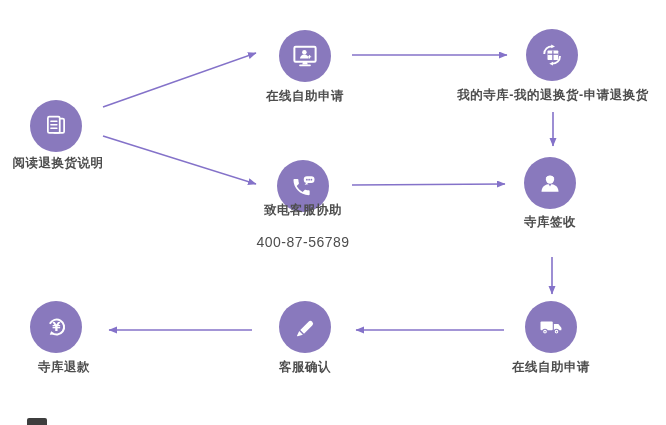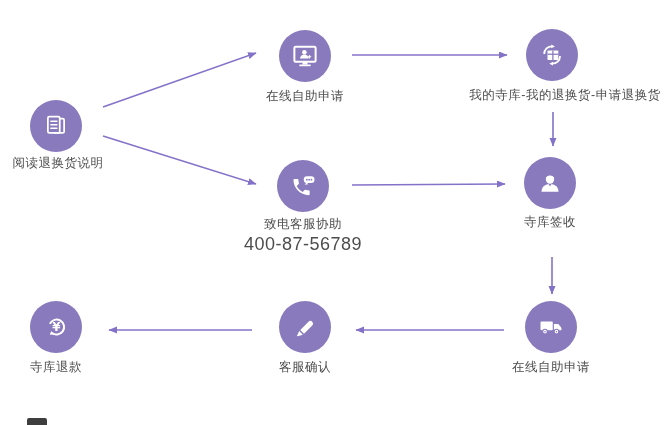--- a/index.html
+++ b/index.html
@@ -9,25 +9,25 @@
   }
   #edges{position:absolute;left:0;top:0;width:666px;height:425px;}
   .node{position:absolute;width:0;height:0;}
   .circle{
     position:absolute;left:-26px;top:-26px;width:52px;height:52px;border-radius:50%;
     background:#8979bd;display:flex;align-items:center;justify-content:center;
   }
   .circle svg{display:block;}
   .label{
     position:absolute;transform:translateX(-50%);white-space:nowrap;
-    color:#4d4d4d;font-size:12.5px;letter-spacing:0.5px;text-align:center;line-height:1.35;
+    color:#4d4d4d;font-size:12.5px;letter-spacing:0.5px;text-align:center;line-height:1.35;font-weight:bold;
   }
   .sublabel{
     position:absolute;transform:translateX(-50%);white-space:nowrap;
-    color:#4d4d4d;font-size:18px;letter-spacing:0.5px;text-align:left;
+    color:#4d4d4d;font-size:14px;letter-spacing:0.5px;text-align:left;
   }
   .crop-artifact{
     position:absolute;left:27px;top:418px;width:20px;height:7px;background:#3e3e3e;border-radius:2px 2px 0 0;
   }
 </style>
 </head>
 <body>
 
 <div id="canvas">
 
@@ -86,37 +86,37 @@
       <svg width="30" height="30" viewBox="0 0 24 24">
         <rect x="8.4" y="8.4" width="8.6" height="7.6" rx="0.6" fill="#fff"></rect>
         <line x1="12.7" y1="8.4" x2="12.7" y2="16" stroke="#8979bd" stroke-width="1"></line>
         <line x1="8.4" y1="11.4" x2="17" y2="11.4" stroke="#8979bd" stroke-width="1"></line>
         <path d="M5.8 11.2 C5.8 7.4 8.6 5.1 12 5.1" fill="none" stroke="#fff" stroke-width="1.5"></path>
         <path d="M11.4 3.6 l3 1.5 -3 1.5 z" fill="#fff"></path>
         <path d="M18.4 12.8 C18.4 16.6 15.6 18.9 12.2 18.9" fill="none" stroke="#fff" stroke-width="1.5"></path>
         <path d="M12.8 17.4 l-3 1.5 3 1.5 z" fill="#fff"></path>
       </svg>
     </div>
-    <div class="label" style="left:13px;top:32px">我的寺库-我的退换货-申请退换货</div>
+    <div class="label" style="left:1px;top:32px">我的寺库-我的退换货-申请退换货</div>
   </div>
 
   <div class="node" style="left:303px;top:186px">
     <div class="circle">
       <svg width="30" height="30" viewBox="0 0 24 24">
         <g transform="translate(2.2,4.2) scale(0.72)">
           <path d="M6.62 10.79c1.44 2.83 3.76 5.14 6.59 6.59l2.2-2.2c.27-.27.67-.36 1.02-.24 1.12.37 2.33.57 3.57.57.55 0 1 .45 1 1V20c0 .55-.45 1-1 1-9.39 0-17-7.61-17-17 0-.55.45-1 1-1h3.5c.55 0 1 .45 1 1 0 1.25.2 2.45.57 3.57.11.35.03.74-.25 1.02l-2.2 2.2z" fill="#fff"></path>
         </g>
         <rect x="12.6" y="4.2" width="8.6" height="5.4" rx="2.6" fill="#fff"></rect>
         <path d="M14.8 9.2 l-1.5 1.8 3 -0.4 z" fill="#fff"></path>
         <circle cx="15.1" cy="6.9" r="0.7" fill="#8979bd"></circle>
         <circle cx="16.9" cy="6.9" r="0.7" fill="#8979bd"></circle>
         <circle cx="18.7" cy="6.9" r="0.7" fill="#8979bd"></circle>
       </svg>
     </div>
-    <div class="label" style="left:0px;top:30px">致电客服协助</div>
+    <div class="label" style="left:0px;top:16px">致电客服协助</div>
     <div class="sublabel" style="left:0px;top:48px">400-87-56789</div>
   </div>
 
   <div class="node" style="left:550px;top:183px">
     <div class="circle">
       <svg width="30" height="30" viewBox="0 0 24 24">
         <circle cx="12" cy="9.2" r="3.3" fill="#fff"></circle>
         <path d="M8.4 8.2 a3.8 3 0 0 1 7.2 0 z" fill="#fff"></path>
         <path d="M5.2 18.9 c0-3.9 3-6.1 6.8-6.1 s6.8 2.2 6.8 6.1 z" fill="#fff"></path>
         <path d="M10.9 12.8 l1.1 2 1.1-2 z" fill="#8979bd"></path>
@@ -150,18 +150,18 @@
   </div>
 
   <div class="node" style="left:56px;top:327px">
     <div class="circle">
       <svg width="30" height="30" viewBox="0 0 24 24">
         <path d="M7.1 9.4 A6 6 0 1 1 8.6 16.6" fill="none" stroke="#fff" stroke-width="1.6"></path>
         <path d="M10.2 17.9 l-3.2 0.3 1.2-3 z" fill="#fff"></path>
         <text x="12.4" y="15.2" text-anchor="middle" font-size="9.5" font-weight="bold" fill="#fff" font-family="DejaVu Sans, sans-serif">¥</text>
       </svg>
     </div>
-    <div class="label" style="left:0px;top:32px">寺库退款</div>
+    <div class="label" style="left:8px;top:32px">寺库退款</div>
   </div>
 
   <div class="crop-artifact"></div>
 
 </div>
 
 </body></html>

